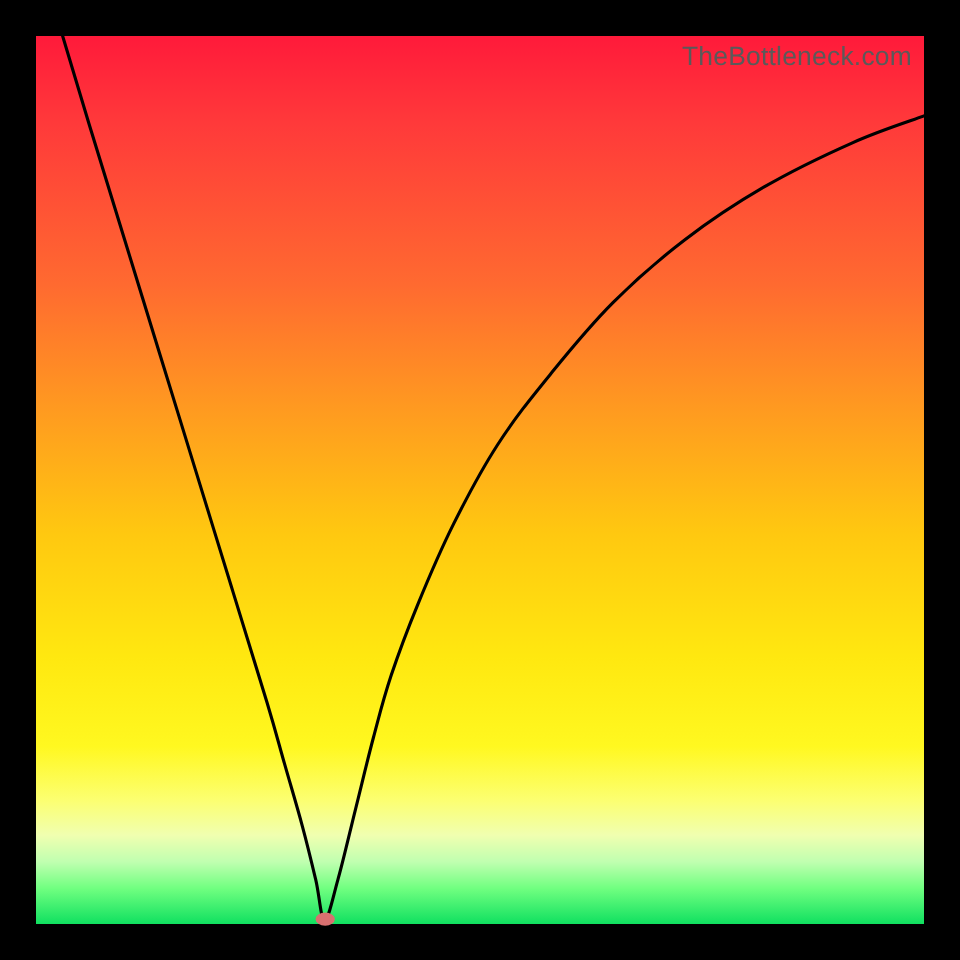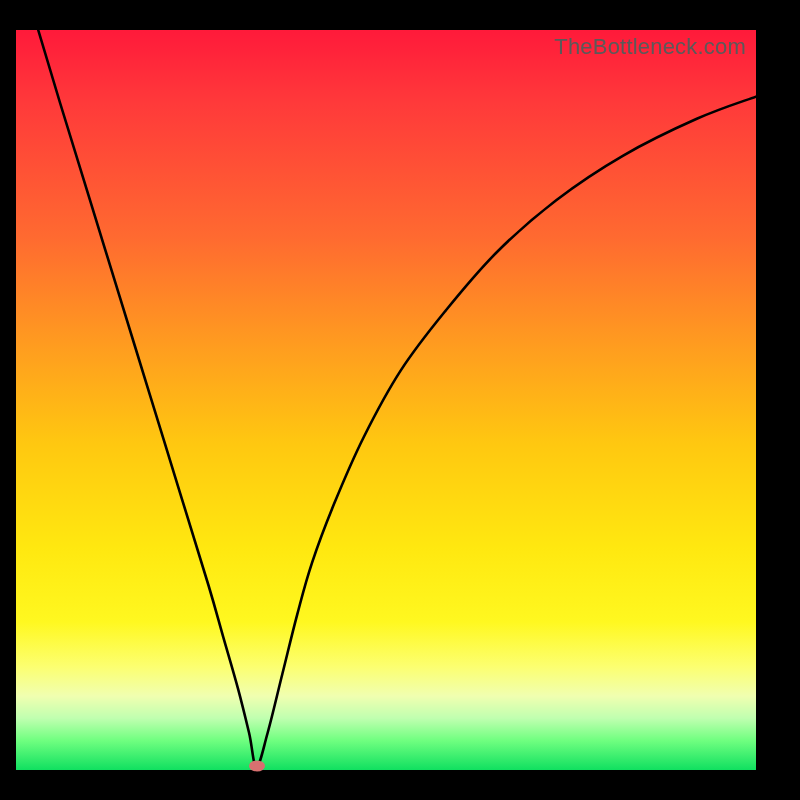--- a/index.html
+++ b/index.html
@@ -5,21 +5,21 @@
   * { margin: 0; padding: 0; box-sizing: border-box; }
   html, body { width: 800px; height: 800px; overflow: hidden; background: #000; }
   .frame {
     position: relative;
     width: 800px;
     height: 800px;
     background: #000;
   }
   .plot-area {
     position: absolute;
-    left: 16px;
+    left: 30px;
     top: 30px;
     width: 740px;
     height: 740px;
     background: linear-gradient(to bottom,
       #ff1a3a 0%,
       #ff3a3a 10%,
       #ff6a30 28%,
       #ff9a20 42%,
       #ffc810 56%,
       #ffe810 70%,

